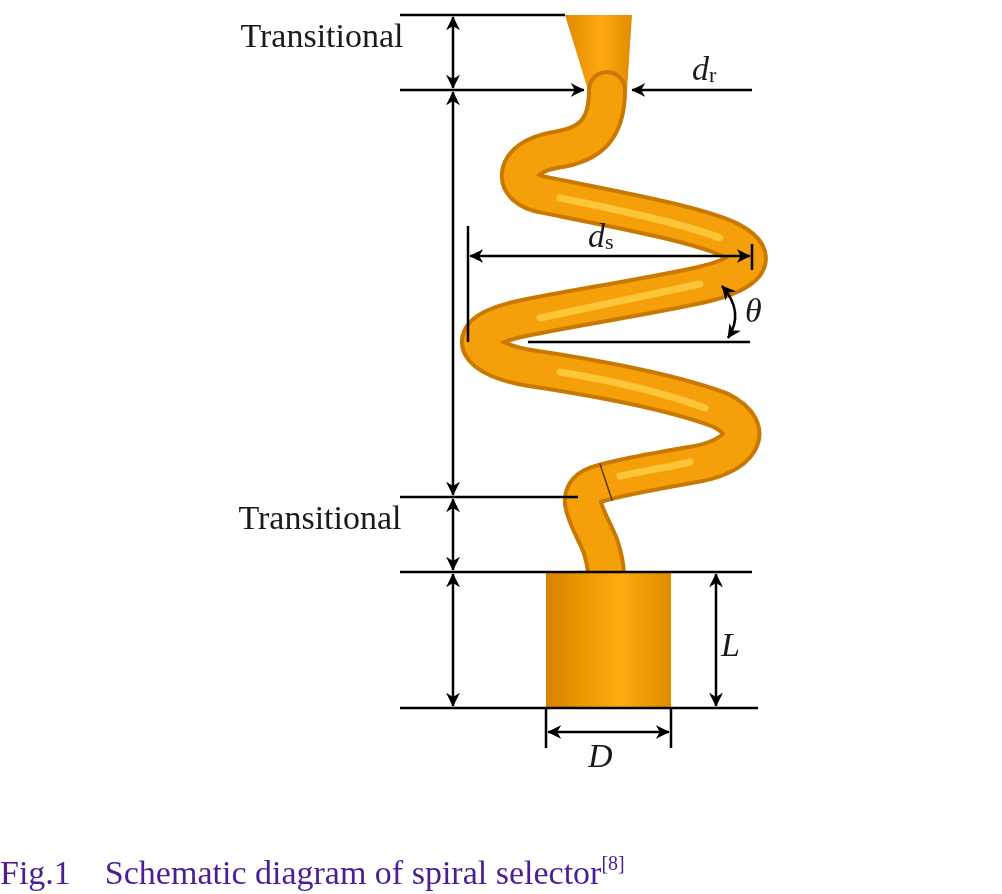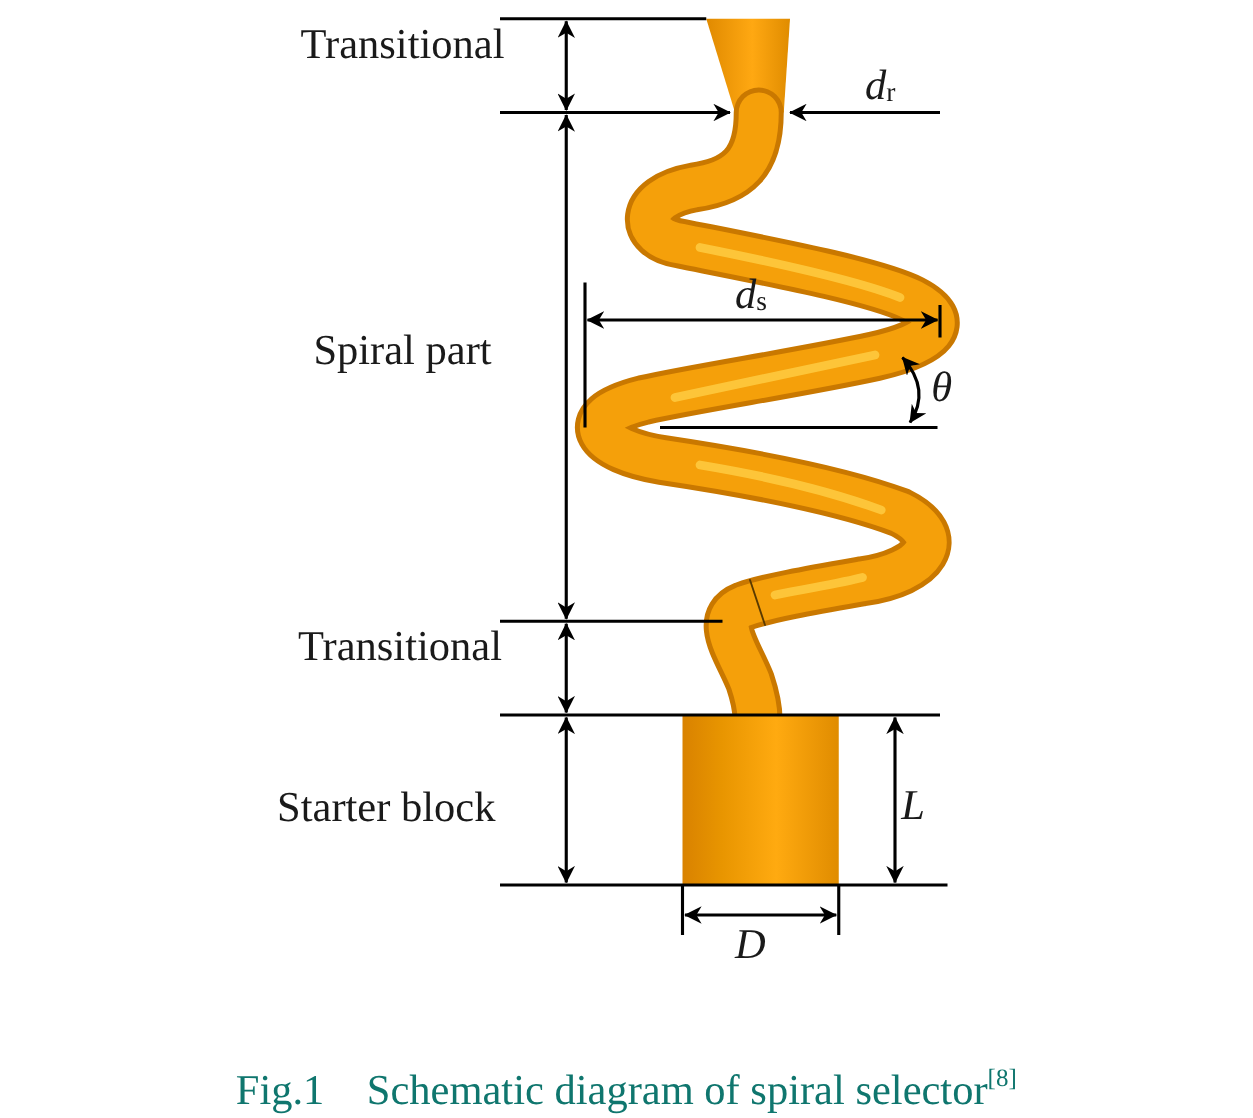--- a/index.html
+++ b/index.html
@@ -1,21 +1,21 @@
 <!DOCTYPE html>
 <html><head>
 <meta charset="utf-8">
 <style>
   html, body { margin: 0; padding: 0; background: #ffffff; }
   body { width: 1002px; height: 894px; position: relative; overflow: hidden; font-family: "Liberation Serif", serif; color: #111; }
   #figure { position: absolute; left: 0; top: 0; width: 1002px; height: 774px; }
   .lbl { position: absolute; font-family: "Liberation Serif", serif; font-size: 34px; color: #1a1a1a; text-align: center; line-height: 38px; }
   .sym { position: absolute; font-family: "Liberation Serif", serif; font-style: italic; font-size: 34px; color: #1a1a1a; }
   .sym sub { font-style: normal; font-size: 22px; vertical-align: -2px; }
-  #caption { position: absolute; left: 0; width: 1002px; top: 852px; text-align: center; font-family: "Liberation Serif", serif; font-size: 34px; color: #0f766e; }
+  #caption { position: absolute; left: 0; width: 1002px; top: 852px; text-align: left; font-family: "Liberation Serif", serif; font-size: 34px; color: #4c1d95; }
   #caption .gap { display: inline-block; width: 34px; }
   #caption sup { font-size: 20px; vertical-align: 14px; }
 </style>
 </head>
 <body>
 
 <div id="figure">
   <svg width="1002" height="894" viewBox="0 0 1002 894">
     <defs>
       <linearGradient id="cylGrad" x1="0" y1="0" x2="1" y2="0">
@@ -100,28 +100,22 @@
       <line x1="546" y1="708" x2="546" y2="748"></line>
       <line x1="671" y1="708" x2="671" y2="748"></line>
       <line x1="548" y1="732" x2="669" y2="732" marker-start="url(#arr)" marker-end="url(#arr)"></line>
     </g>
   </svg>
 
   
   <div class="lbl" style="left:222px; top:17px; width:200px;">
     <div>Transitional</div>
   </div>
-  <div class="lbl" style="left:222px; top:262px; width:200px;">
-    <div>Spiral part</div>
-  </div>
   <div class="lbl" style="left:220px; top:499px; width:200px;">
     <div>Transitional</div>
-  </div>
-  <div class="lbl" style="left:204px; top:628px; width:210px;">
-    <div>Starter block</div>
   </div>
 
   
   <div class="sym" style="left:692px; top:50px;"><span>d</span><sub>r</sub></div>
   <div class="sym" style="left:588px; top:217px;"><span>d</span><sub>s</sub></div>
   <div class="sym" style="left:745px; top:292px;">θ</div>
   <div class="sym" style="left:721px; top:626px;">L</div>
   <div class="sym" style="left:588px; top:737px;">D</div>
 
   

